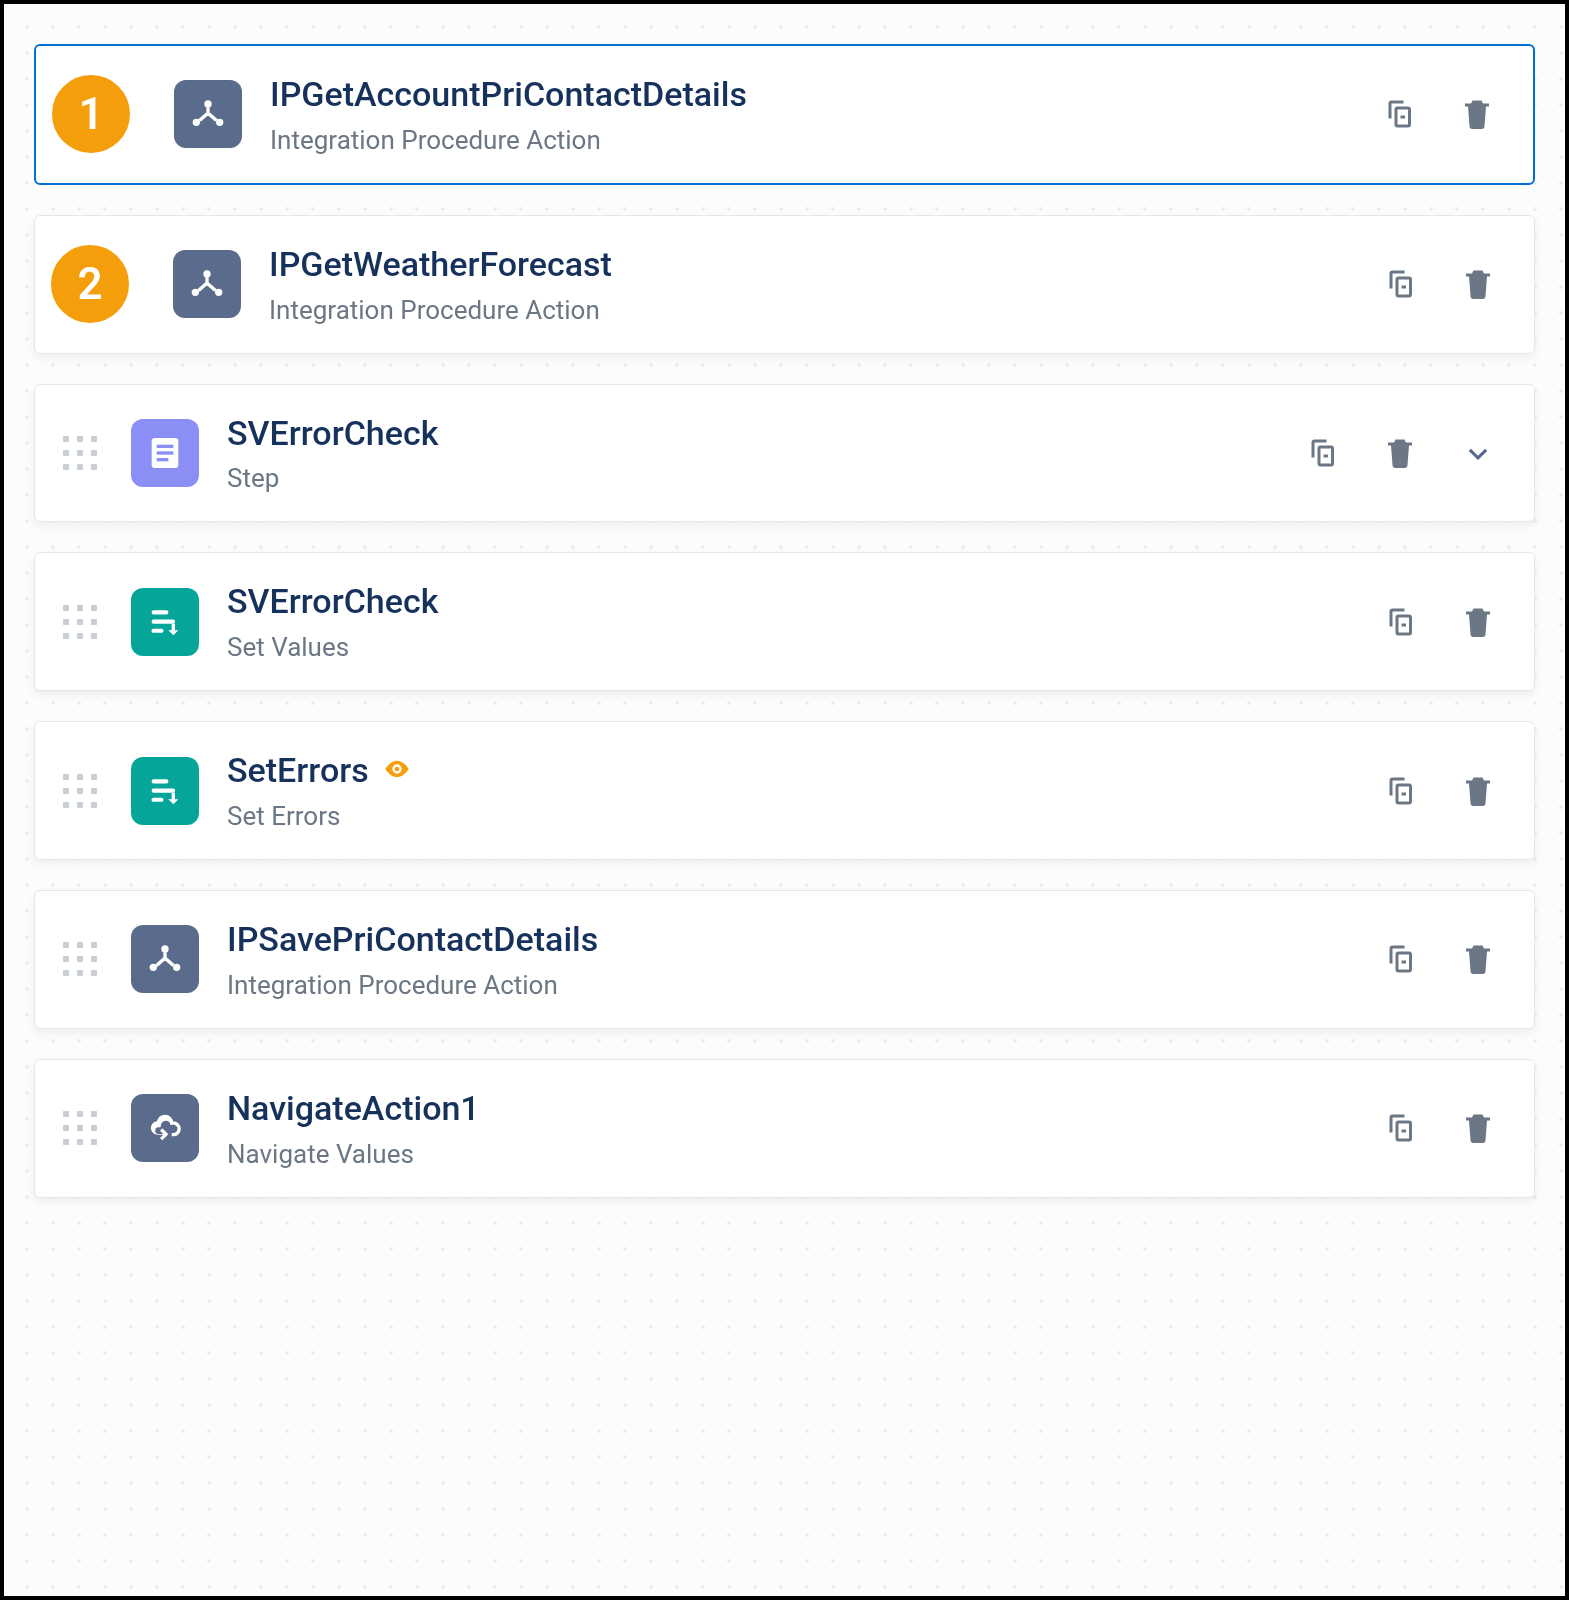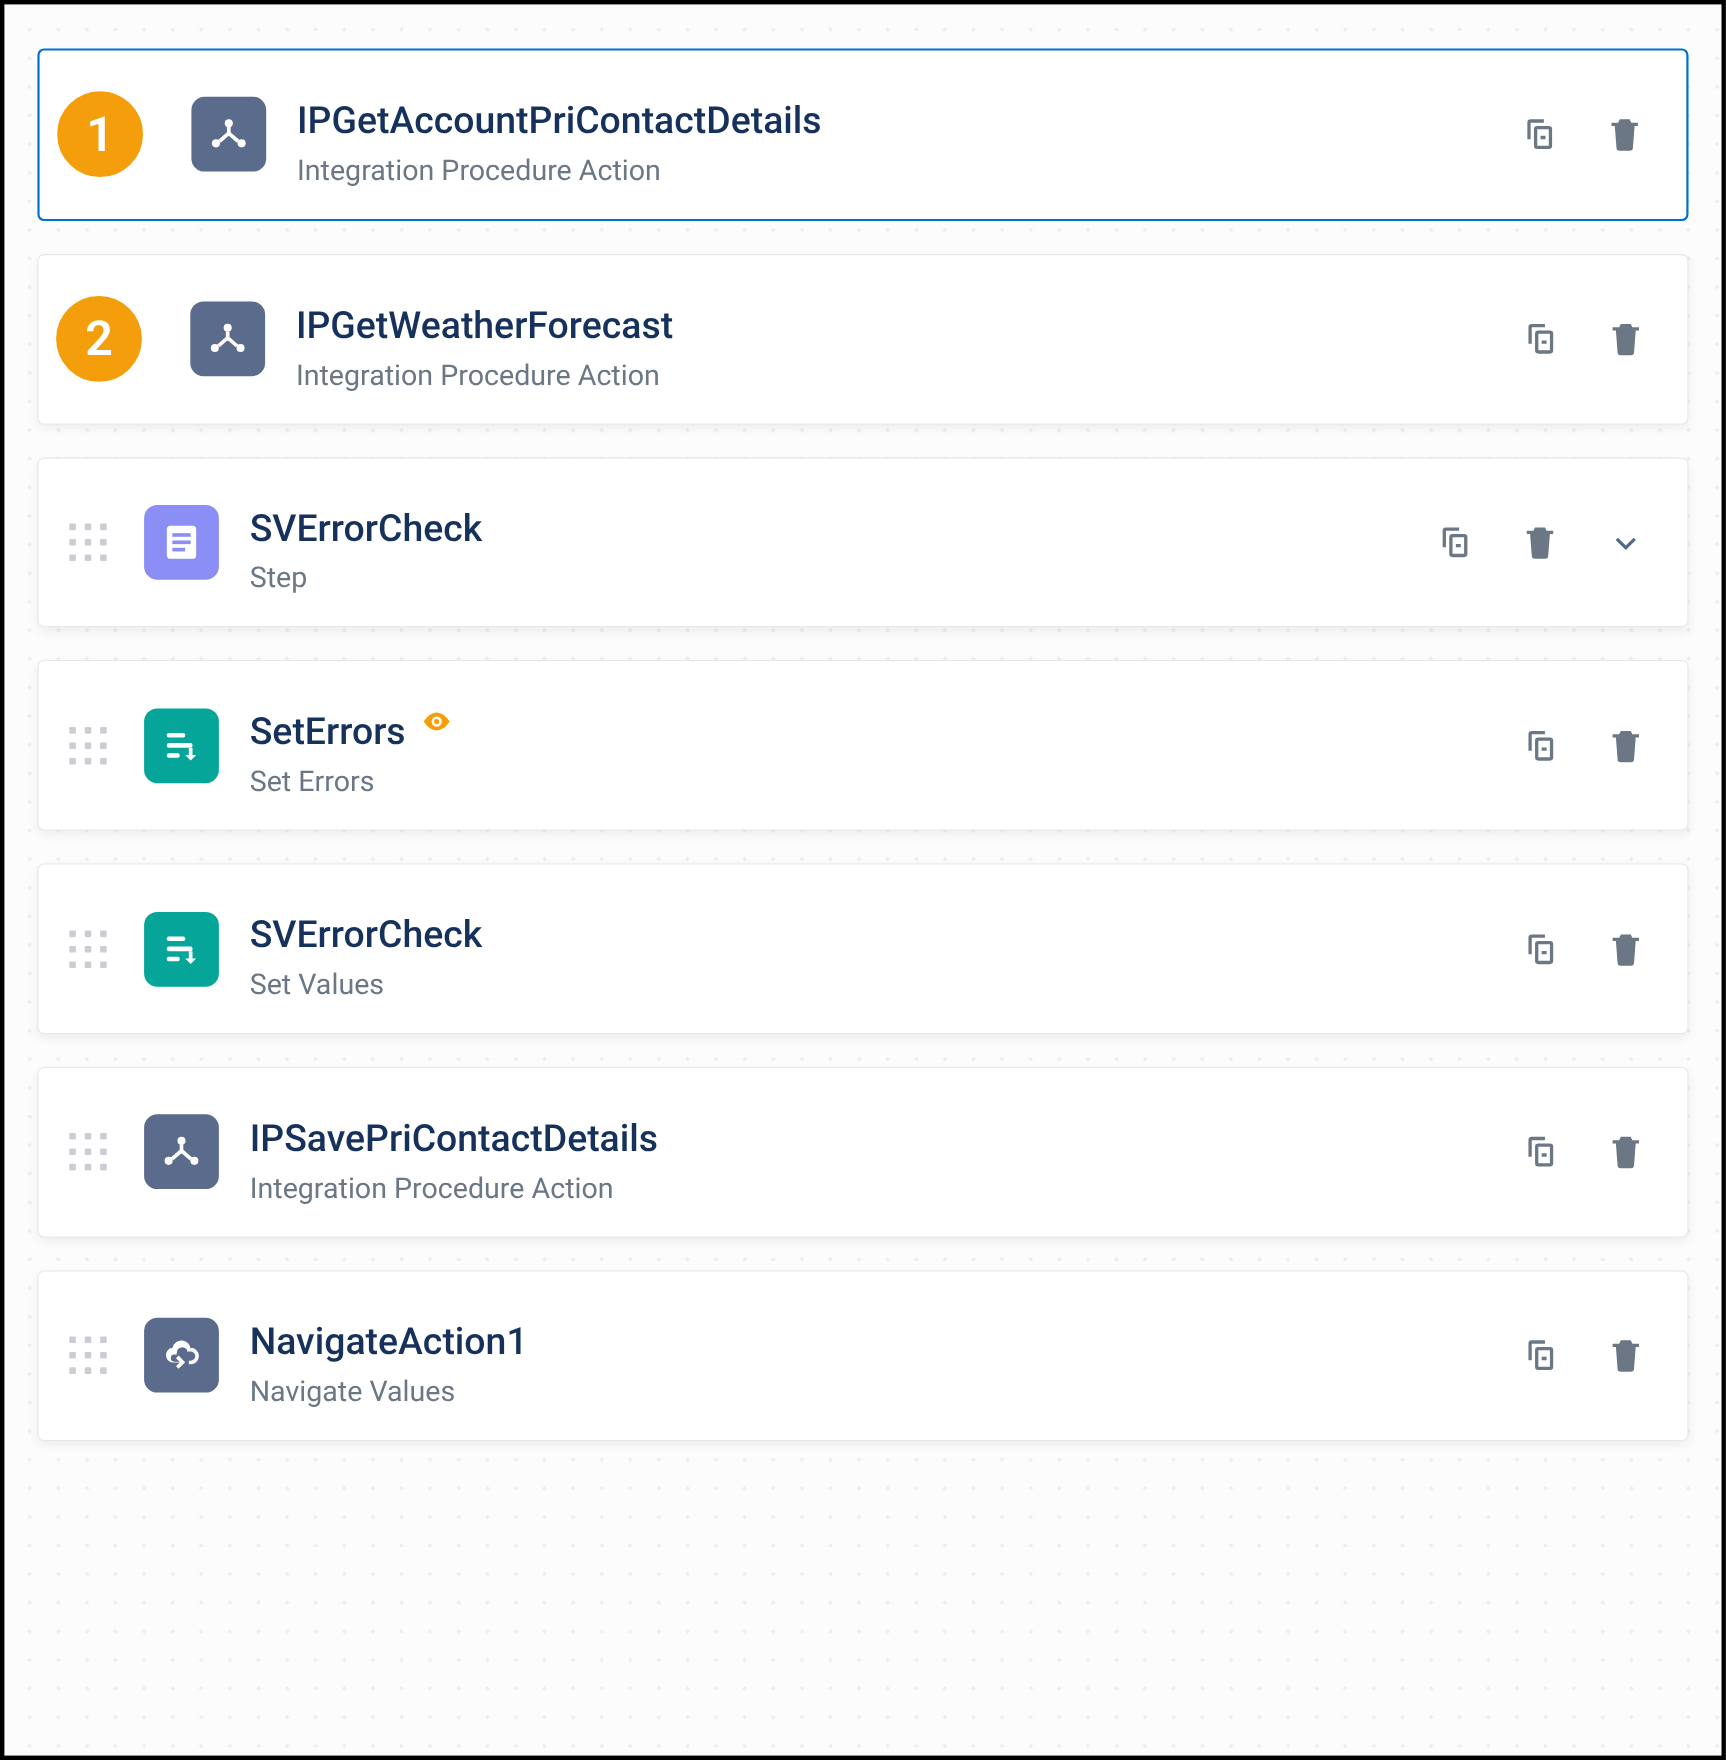--- a/index.html
+++ b/index.html
@@ -79,21 +79,20 @@
   .ic-purple { background: #8b8ff5; }
   .ic-teal  { background: #06a59a; }
   .iconbox svg { width: 40px; height: 40px; fill: #fff; }
   .labels { flex: 1; min-width: 0; }
   .title-row { display:flex; align-items:center; gap:14px; }
   .title {
     font-size: 34px;
     font-weight: 500;
     color: #16325c;
     line-height: 1.2;
-    margin-top: 16px;
   }
   .sub {
     font-size: 26px;
     color: #6b7785;
     margin-top: 10px;
   }
   .eye-badge svg { width:28px; height:28px; fill:#f59e0b; }
   .actions {
     display: flex;
     align-items: center;
@@ -232,65 +231,65 @@
       </div>
     <div class="iconbox ic-teal">
       <svg viewBox="0 0 24 24">
           <rect x="4" y="5" width="10" height="2.5" rx="1"></rect>
           <rect x="4" y="10.5" width="14" height="2.5" rx="1"></rect>
           <path d="M14 17l3 3 3-3h-2v-4h-2v4z"></path>
           <rect x="4" y="16" width="7" height="2.5" rx="1"></rect>
         </svg>
     </div>
     <div class="labels">
+      <div class="title">SVErrorCheck</div>
+      <div class="sub">Set Values</div>
+    </div>
+    <div class="actions">
+      <div class="btn">
+          <svg viewBox="0 0 24 24">
+            <path d="M15 3H7a2 2 0 0 0-2 2v10h2V5h8V3zm3 4H11a2 2 0 0 0-2 2v10a2 2 0 0 0 2 2h7a2 2 0 0 0 2-2V9a2 2 0 0 0-2-2zm0 12h-7V9h7v10zm-5-6h3v2h-3v-2z"></path>
+          </svg>
+        </div>
+      <div class="btn">
+          <svg viewBox="0 0 24 24">
+            <path d="M6 7h12l-1 13a2 2 0 0 1-2 2H9a2 2 0 0 1-2-2L6 7zm3-4h6l1 2h4v2H4V5h4l1-2zM9 10h2v8H9v-8zm4 0h2v8h-2v-8z"></path>
+          </svg>
+        </div>
+    </div>
+  </div>
+
+  <div class="card">
+    <div class="drag">
+        <span></span>
+        <span></span>
+        <span></span>
+        <span></span>
+        <span></span>
+        <span></span>
+        <span></span>
+        <span></span>
+        <span></span>
+      </div>
+    <div class="iconbox ic-teal">
+      <svg viewBox="0 0 24 24">
+          <rect x="4" y="5" width="10" height="2.5" rx="1"></rect>
+          <rect x="4" y="10.5" width="14" height="2.5" rx="1"></rect>
+          <path d="M14 17l3 3 3-3h-2v-4h-2v4z"></path>
+          <rect x="4" y="16" width="7" height="2.5" rx="1"></rect>
+        </svg>
+    </div>
+    <div class="labels">
       <div class="title-row">
         <div class="title">SetErrors</div>
         <span class="eye-badge"><svg viewBox="0 0 24 24">
               <path d="M12 5C6 5 2 12 2 12s4 7 10 7 10-7 10-7-4-7-10-7zm0 11a4 4 0 1 1 0-8 4 4 0 0 1 0 8zm0-6a2 2 0 1 0 0 4 2 2 0 0 0 0-4z"></path>
             </svg></span>
       </div>
       <div class="sub">Set Errors</div>
-    </div>
-    <div class="actions">
-      <div class="btn">
-          <svg viewBox="0 0 24 24">
-            <path d="M15 3H7a2 2 0 0 0-2 2v10h2V5h8V3zm3 4H11a2 2 0 0 0-2 2v10a2 2 0 0 0 2 2h7a2 2 0 0 0 2-2V9a2 2 0 0 0-2-2zm0 12h-7V9h7v10zm-5-6h3v2h-3v-2z"></path>
-          </svg>
-        </div>
-      <div class="btn">
-          <svg viewBox="0 0 24 24">
-            <path d="M6 7h12l-1 13a2 2 0 0 1-2 2H9a2 2 0 0 1-2-2L6 7zm3-4h6l1 2h4v2H4V5h4l1-2zM9 10h2v8H9v-8zm4 0h2v8h-2v-8z"></path>
-          </svg>
-        </div>
-    </div>
-  </div>
-
-  <div class="card">
-    <div class="drag">
-        <span></span>
-        <span></span>
-        <span></span>
-        <span></span>
-        <span></span>
-        <span></span>
-        <span></span>
-        <span></span>
-        <span></span>
-      </div>
-    <div class="iconbox ic-teal">
-      <svg viewBox="0 0 24 24">
-          <rect x="4" y="5" width="10" height="2.5" rx="1"></rect>
-          <rect x="4" y="10.5" width="14" height="2.5" rx="1"></rect>
-          <path d="M14 17l3 3 3-3h-2v-4h-2v4z"></path>
-          <rect x="4" y="16" width="7" height="2.5" rx="1"></rect>
-        </svg>
-    </div>
-    <div class="labels">
-      <div class="title">SVErrorCheck</div>
-      <div class="sub">Set Values</div>
     </div>
     <div class="actions">
       <div class="btn">
           <svg viewBox="0 0 24 24">
             <path d="M15 3H7a2 2 0 0 0-2 2v10h2V5h8V3zm3 4H11a2 2 0 0 0-2 2v10a2 2 0 0 0 2 2h7a2 2 0 0 0 2-2V9a2 2 0 0 0-2-2zm0 12h-7V9h7v10zm-5-6h3v2h-3v-2z"></path>
           </svg>
         </div>
       <div class="btn">
           <svg viewBox="0 0 24 24">
             <path d="M6 7h12l-1 13a2 2 0 0 1-2 2H9a2 2 0 0 1-2-2L6 7zm3-4h6l1 2h4v2H4V5h4l1-2zM9 10h2v8H9v-8zm4 0h2v8h-2v-8z"></path>

